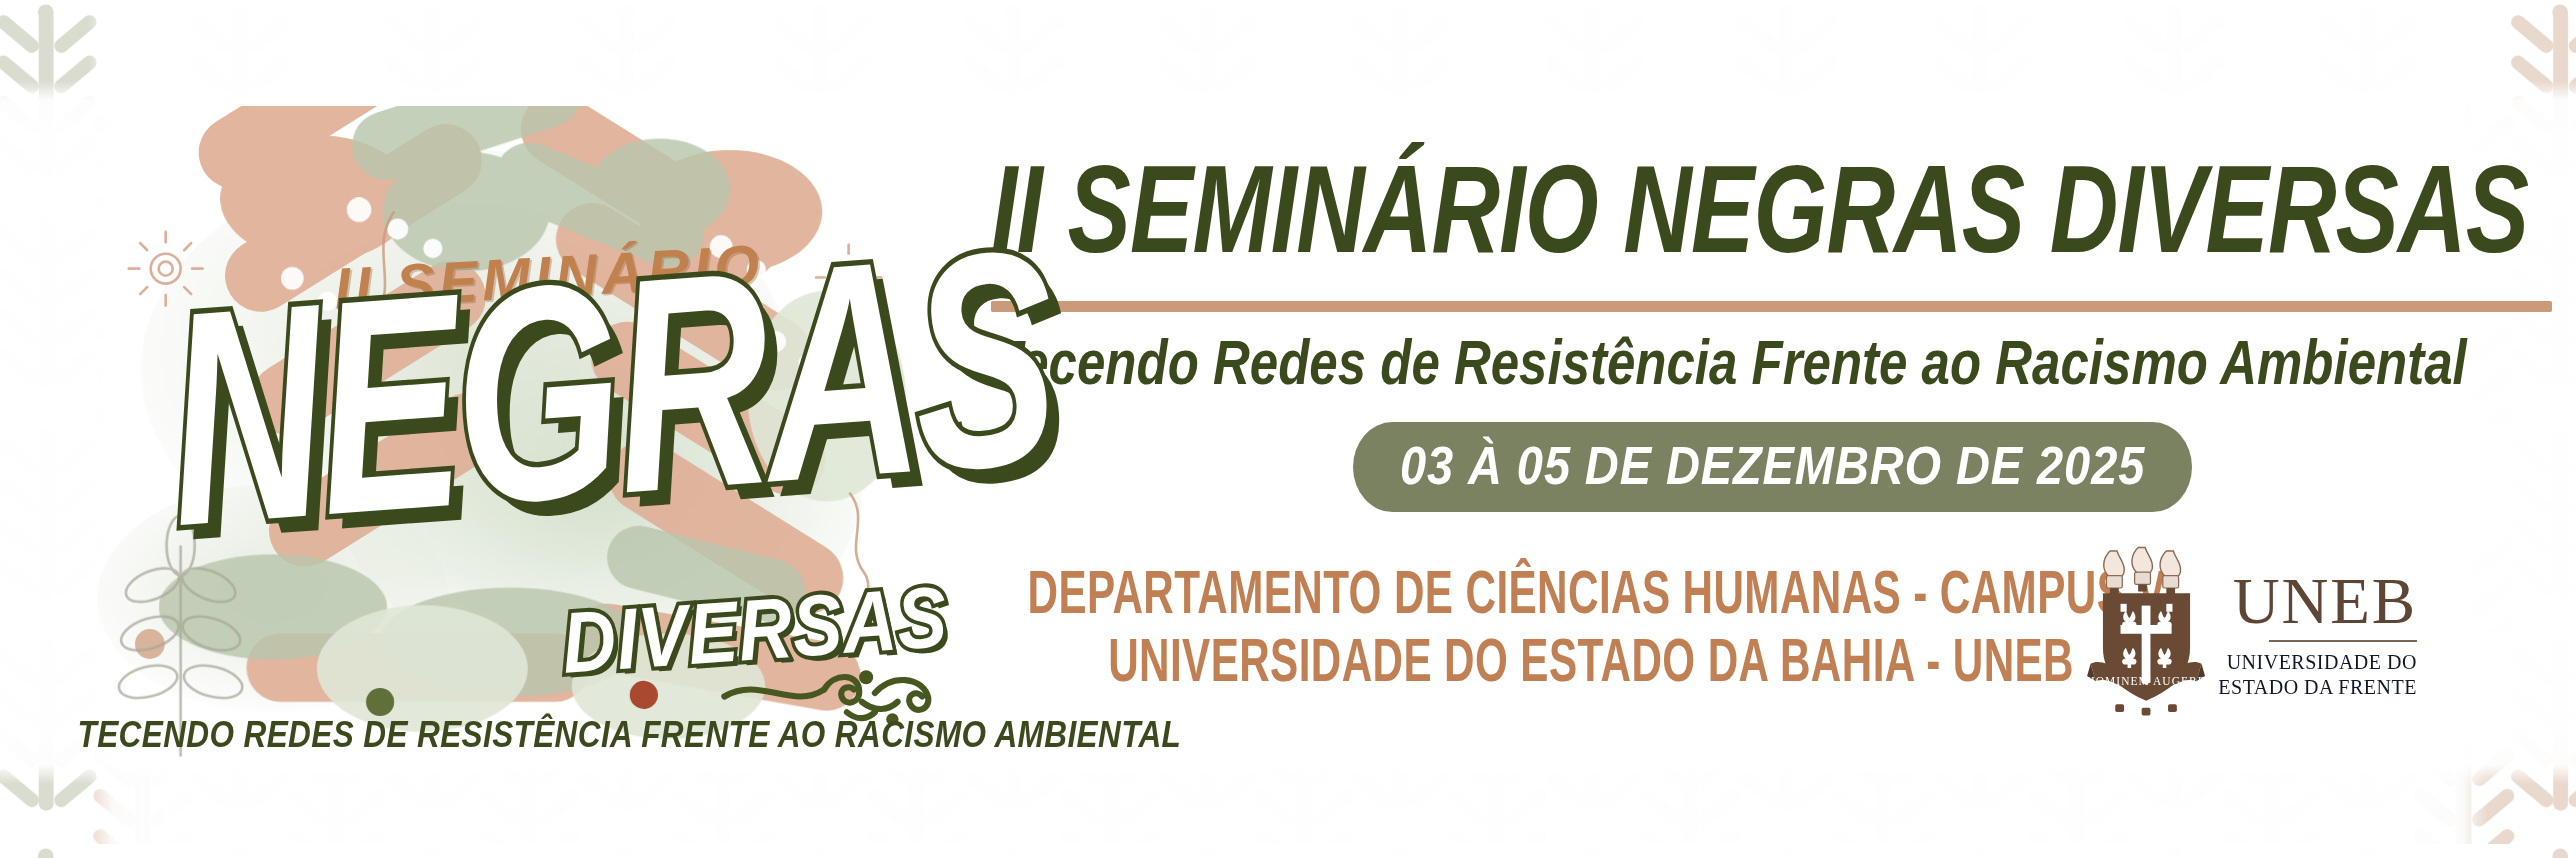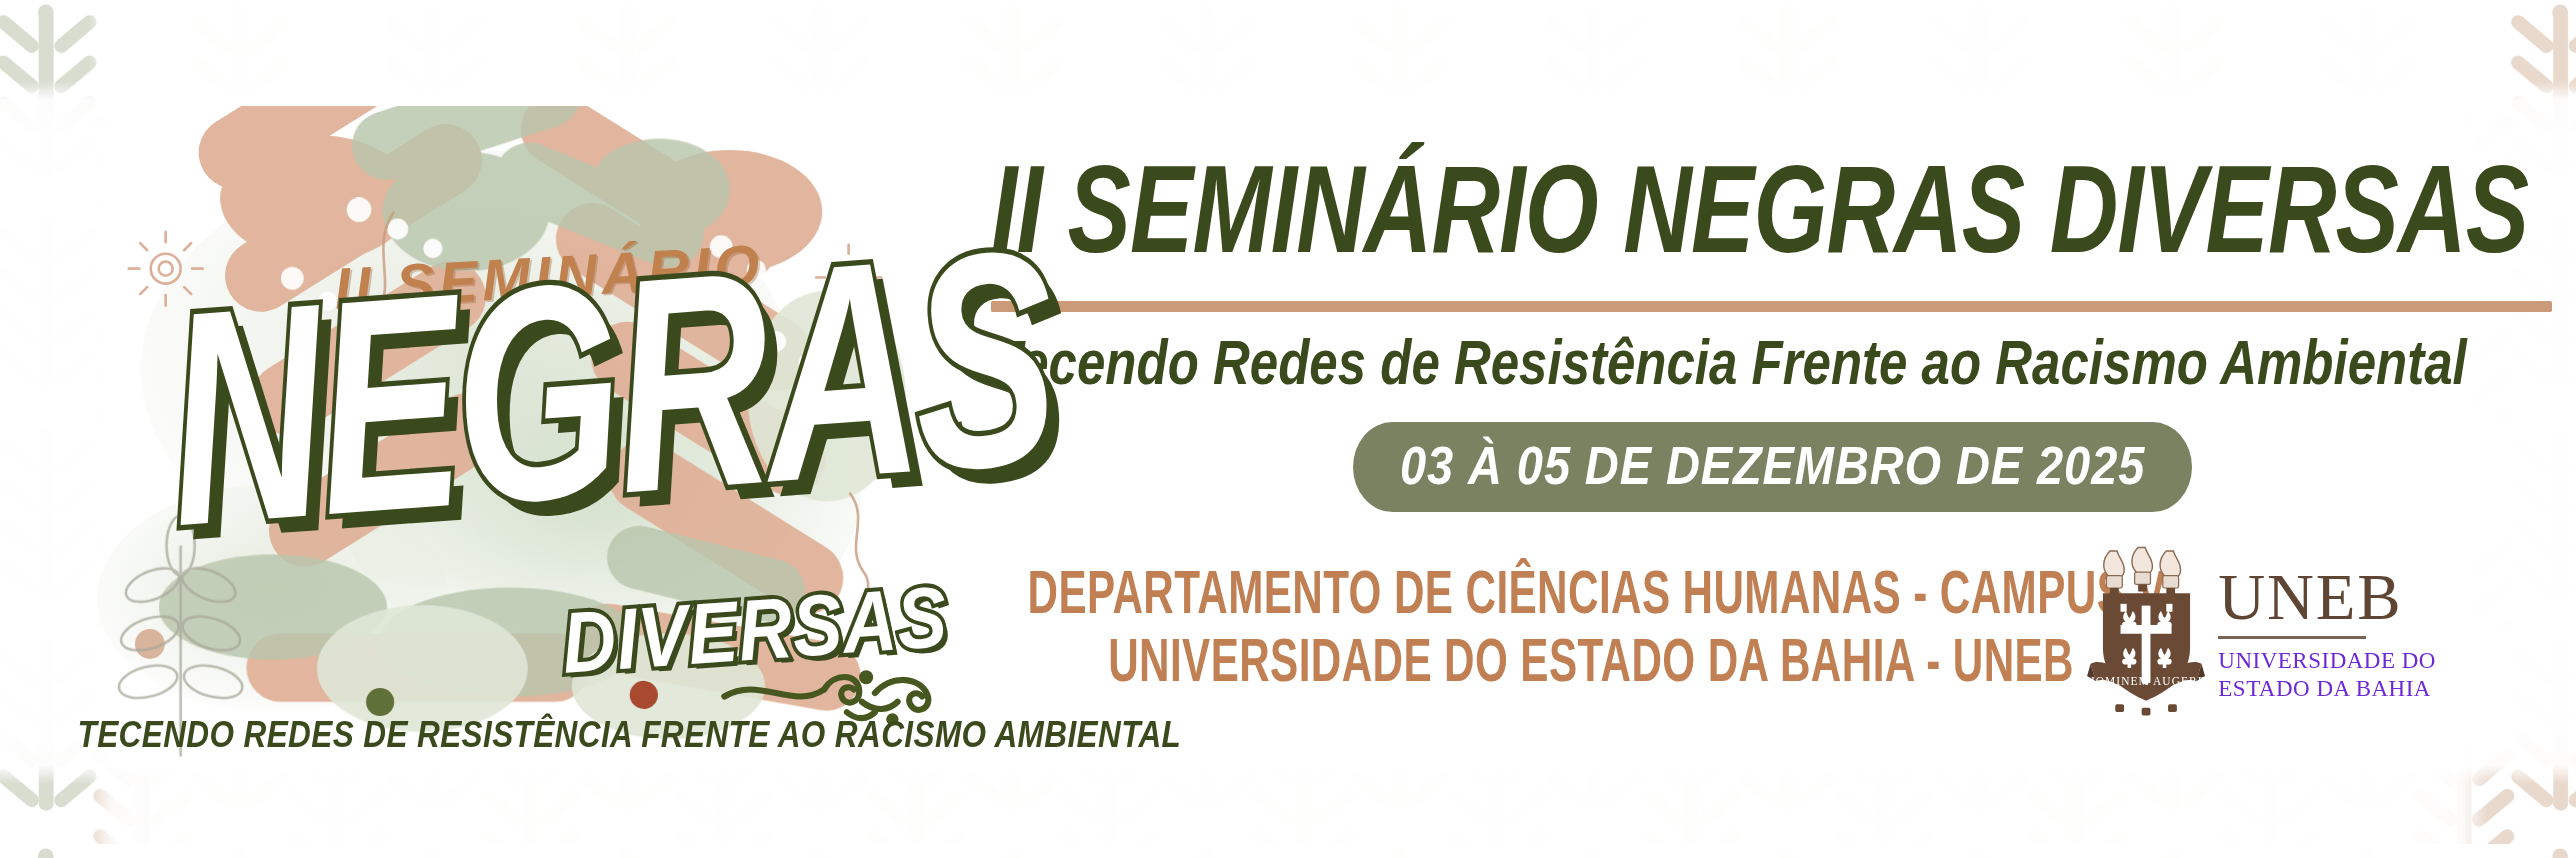--- a/index.html
+++ b/index.html
@@ -245,43 +245,43 @@
     left:1103px;top:440px;
     width:369px;height:189px;
     display:flex;
     align-items:center;
     gap:12.3px;
   }
   .uneb-crest{width:119px;height:176px;flex:0 0 auto;}
   .uneb-crest svg{display:block;width:100%;height:100%;}
   .uneb-words{
     display:flex;flex-direction:column;
-    align-items:flex-start;
+    align-items:flex-end;
     padding-top:7px;
   }
   .uneb-acr{
     font-family:"Liberation Serif", serif;
     font-weight:400;
     font-size:65px;
     line-height:.95;
     letter-spacing:1.8px;
     color:#5e4534;
   }
   .uneb-div{
     width:148px;height:2.6px;
     background:#7d6554;
     margin:7px 0 8px 0;
   }
   .uneb-sub{
     font-family:"Liberation Serif", serif;
     font-weight:400;
-    font-size:23px;
+    font-size:20px;
     line-height:1.22;
     letter-spacing:0.5px;
-    color:#6d28d9;
+    color:#0f172a;
     white-space:nowrap;
   }
 </style>
 </head>
 <body>
 
 <div class="banner">
 
   <div class="pattern-layer">
     <svg viewBox="0 0 2930 977" preserveAspectRatio="none" xmlns="http://www.w3.org/2000/svg">
@@ -520,20 +520,20 @@
               <rect x="32" y="182" width="10" height="9" rx="2"></rect>
               <rect x="62" y="186" width="10" height="9" rx="2"></rect>
               <rect x="92" y="182" width="10" height="9" rx="2"></rect>
             </g>
           </svg>
         </div>
         <div class="uneb-words">
           <div class="uneb-acr">UNEB</div>
           <div class="uneb-div"></div>
           <div class="uneb-sub">UNIVERSIDADE DO</div>
-          <div class="uneb-sub">ESTADO DA BAHIA</div>
+          <div class="uneb-sub">ESTADO DA FRENTE</div>
         </div>
       </div>
 
     </div>
   </div>
 </div>
 
 
 </body></html>

